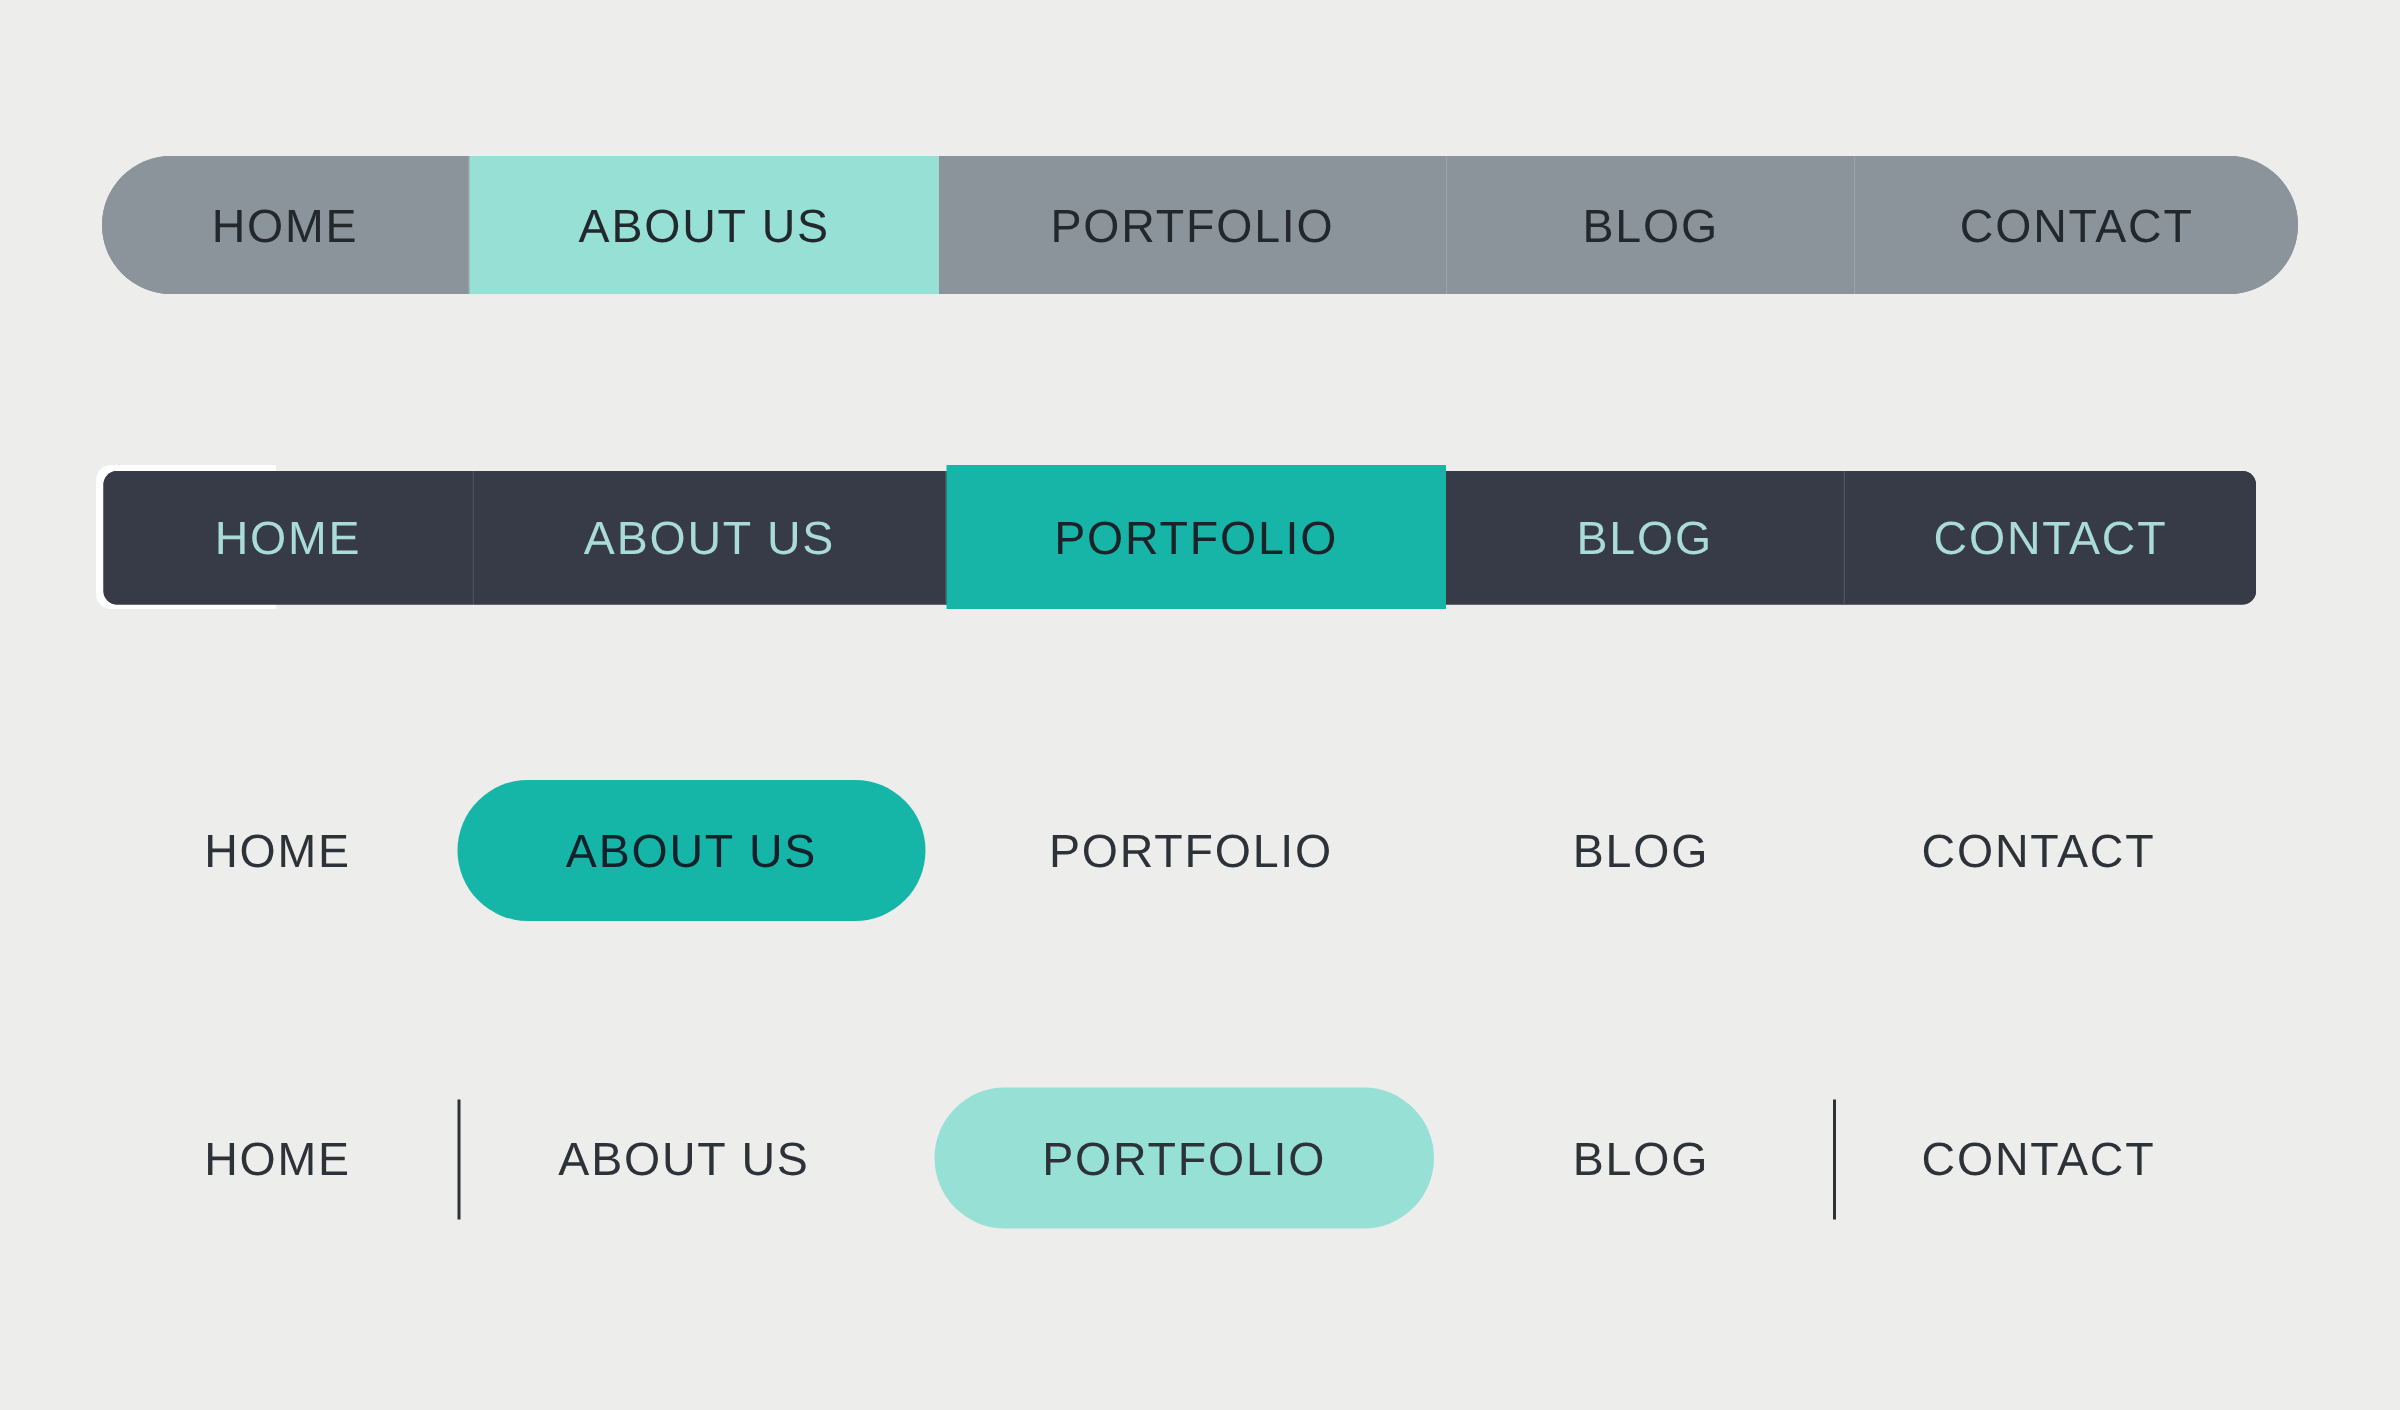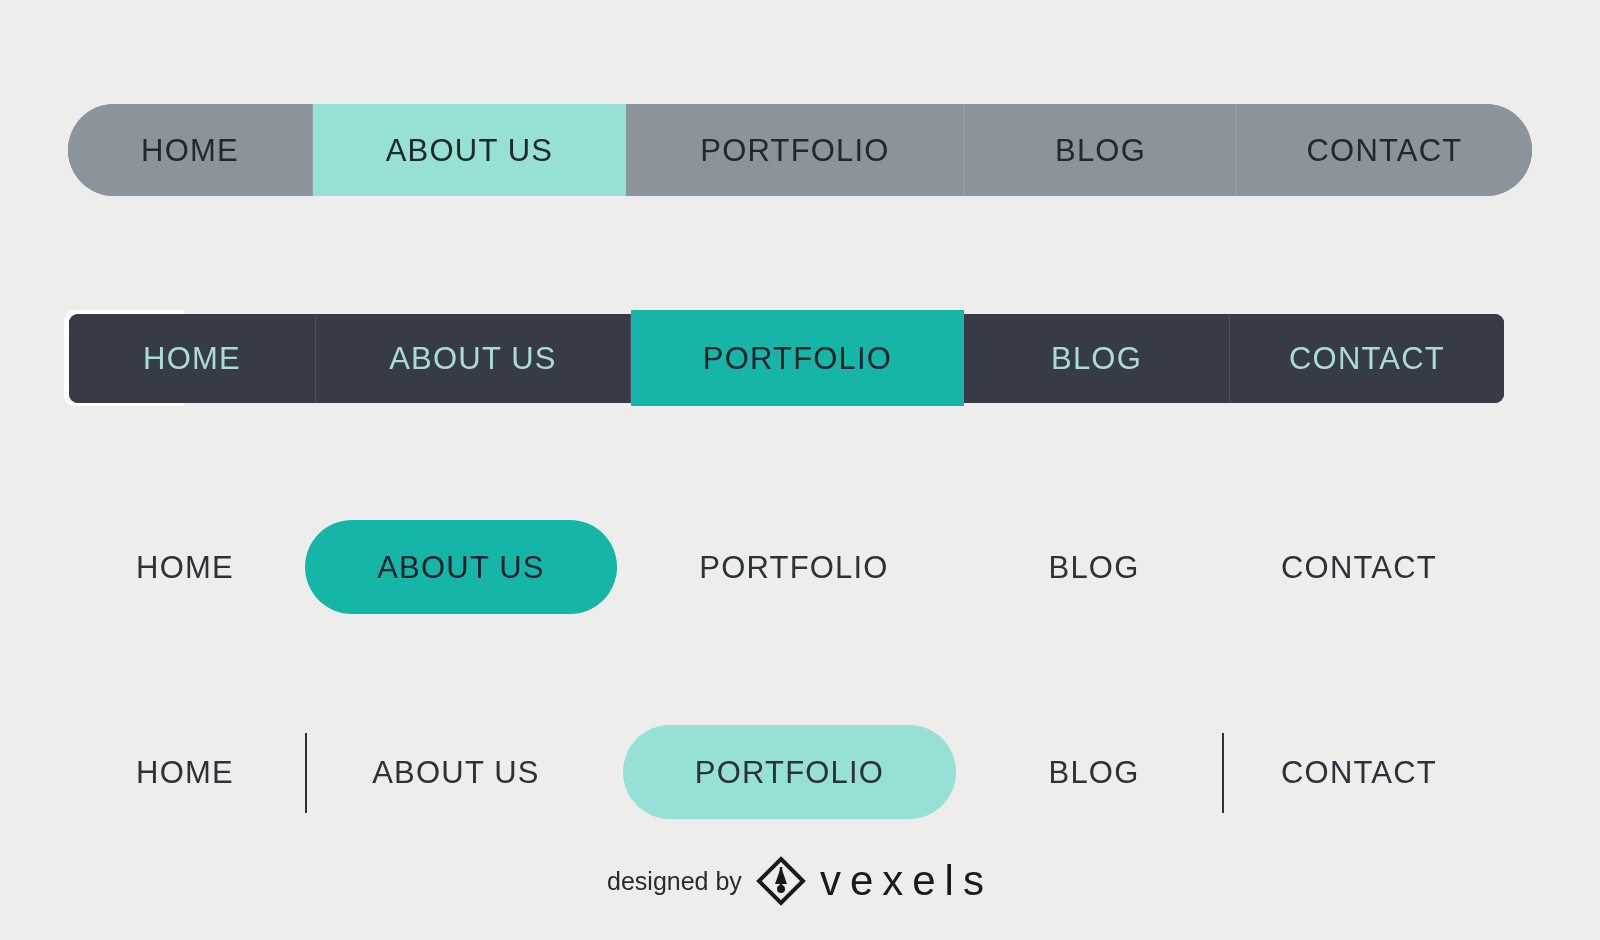--- a/index.html
+++ b/index.html
@@ -283,26 +283,14 @@
       <span class="nav-label">BLOG</span>
     </div>
 
     <div class="divider" style="left:1222px"></div>
 
     <div class="nav-item" style="left:1246px; width:226px">
       <span class="nav-label">CONTACT</span>
     </div>
   </div>
 
-  <div id="credit">
-    <span class="designed-by">designed by</span>
-
-    <svg class="vexels-mark" viewBox="0 0 100 100">
-      <polygon points="50,6 94,50 50,94 6,50" fill="none" stroke="#1a1a1a" stroke-width="8" stroke-linejoin="miter"></polygon>
-      <polygon points="50,22 62,56 38,56" fill="#1a1a1a"></polygon>
-      <line x1="50" y1="22" x2="50" y2="64" stroke="#1a1a1a" stroke-width="5"></line>
-      <circle cx="50" cy="66" r="8" fill="#1a1a1a"></circle>
-    </svg>
-
-    <span class="vexels-word">vexels</span>
-  </div>
 
 </div>
 
 </body></html>

